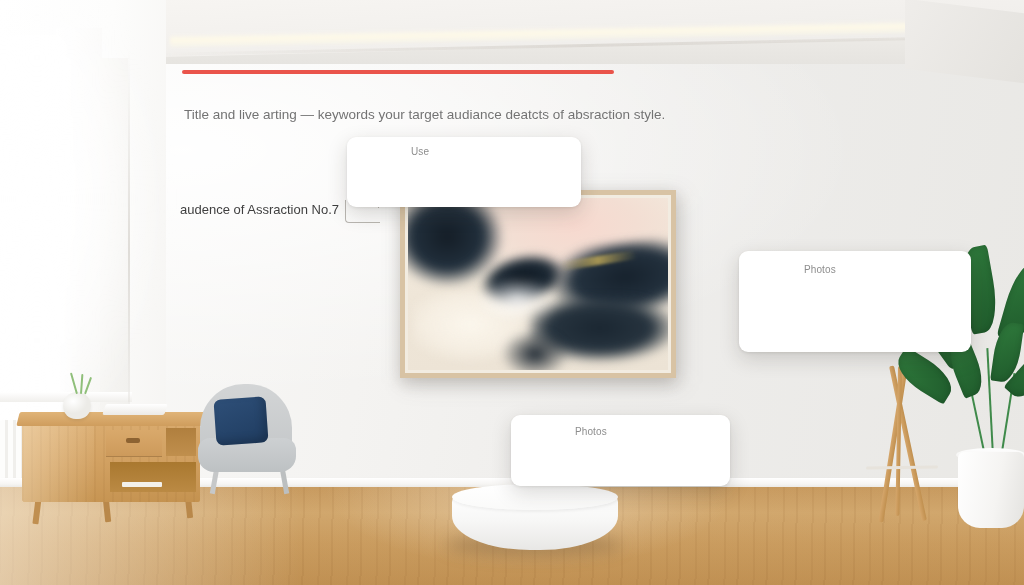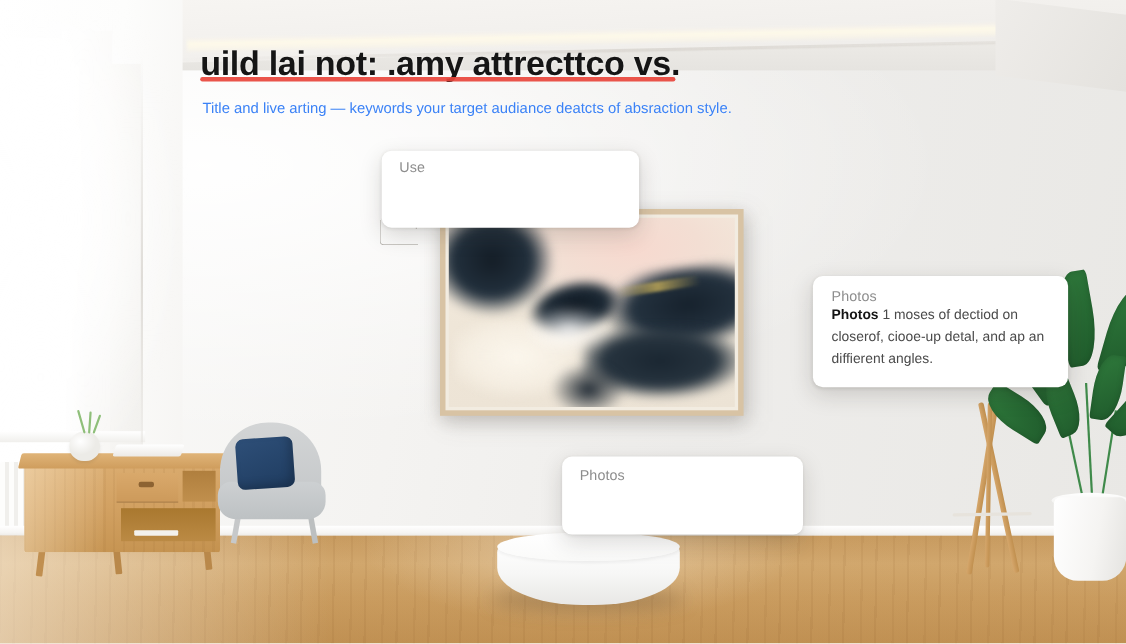--- a/index.html
+++ b/index.html
@@ -273,22 +273,22 @@
     position:absolute;left:182px;top:40px;
     font-size:31px;font-weight:bold;color:#151515;
     letter-spacing:-.3px;white-space:nowrap;
     text-shadow:0 1px 2px rgba(255,255,255,.75);
   }
   .headline-rule{
     position:absolute;left:182px;top:70px;width:432px;height:4px;
     background:#e8453c;border-radius:2px;opacity:.92;
   }
   .subhead{
-    position:absolute;left:184px;top:91px;
-    font-size:13.5px;color:#3b82f6;white-space:nowrap;
+    position:absolute;left:184px;top:107px;
+    font-size:13.5px;color:#737373;white-space:nowrap;
     text-shadow:0 1px 2px rgba(255,255,255,.7);
   }
   .desc-block{
     position:absolute;left:180px;top:199px;
     font-size:13px;line-height:21px;color:#3f3f3f;
     text-shadow:0 1px 2px rgba(255,255,255,.8);
   }
   .connector{
     position:absolute;left:345px;top:200px;width:34px;height:22px;
     border-left:1.3px solid #b9b6b1;border-bottom:1.3px solid #b9b6b1;
@@ -298,22 +298,22 @@
     position:absolute;left:378px;top:196px;width:1.3px;height:12px;background:#b9b6b1;
   }
 
   
   .card{
     position:absolute;background:#ffffff;border-radius:9px;
     box-shadow:0 7px 20px rgba(40,35,28,.17),0 1px 3px rgba(40,35,28,.10);
     box-sizing:border-box;
   }
   .card-kicker{
-    font-size:13px;color:#8d8d8d;letter-spacing:.1px;
-    line-height:11px;margin-bottom:1px;
+    font-size:10px;color:#8d8d8d;letter-spacing:.1px;
+    line-height:11px;margin-bottom:1px;margin-left:48px;
   }
   .card-body{font-size:12.6px;line-height:20px;color:#4a4a4a;}
   .card-body b{color:#141414;font-weight:bold;}
 
   #card-use{left:347px;top:137px;width:234px;height:70px;padding:9px 14px 0 16px;}
   #card-photos-right{left:739px;top:251px;width:232px;height:101px;padding:13px 16px 0 17px;}
   #card-photos-bottom{left:511px;top:415px;width:219px;height:71px;padding:11px 14px 0 16px;}
 </style>
 </head>
 <body>
@@ -399,36 +399,35 @@
     <div class="leaf" style="left:972px;top:246px;width:30px;height:86px;transform:rotate(-10deg);"></div>
     <div class="leaf" style="left:996px;top:258px;width:32px;height:82px;transform:rotate(16deg);"></div>
     <div class="leaf" style="left:936px;top:330px;width:30px;height:62px;transform:rotate(-58deg);"></div>
     <div class="leaf" style="left:1000px;top:330px;width:28px;height:66px;transform:rotate(42deg);"></div>
     <div class="leaf" style="left:964px;top:336px;width:26px;height:58px;transform:rotate(-22deg);"></div>
     <div class="leaf" style="left:990px;top:322px;width:26px;height:60px;transform:rotate(8deg);"></div>
     <div class="pot-rim"></div>
     <div class="pot"></div>
   </div>
 
-  <div class="headline">uild lai not: .amy attrecttco vs.</div>
   <div class="headline-rule"></div>
   <div class="subhead">Title and live arting — keywords your target audiance deatcts of absraction style.</div>
 
   <div class="connector"></div>
   <div class="connector2"></div>
 
   <div class="desc-block">
+    <div>audence of Assraction No.7</div>
   </div>
 
   <div class="card" id="card-use">
     <div class="card-kicker">Use</div>
   </div>
 
   <div class="card" id="card-photos-right">
     <div class="card-kicker">Photos</div>
-    <div class="card-body"><b>Photos</b><span> </span><span>1 moses of dectiod on closerof, ciooe-up detal, and ap an diffierent angles.</span></div>
   </div>
 
   <div class="card" id="card-photos-bottom">
     <div class="card-kicker">Photos</div>
   </div>
 
 </div>
 
 </body></html>

